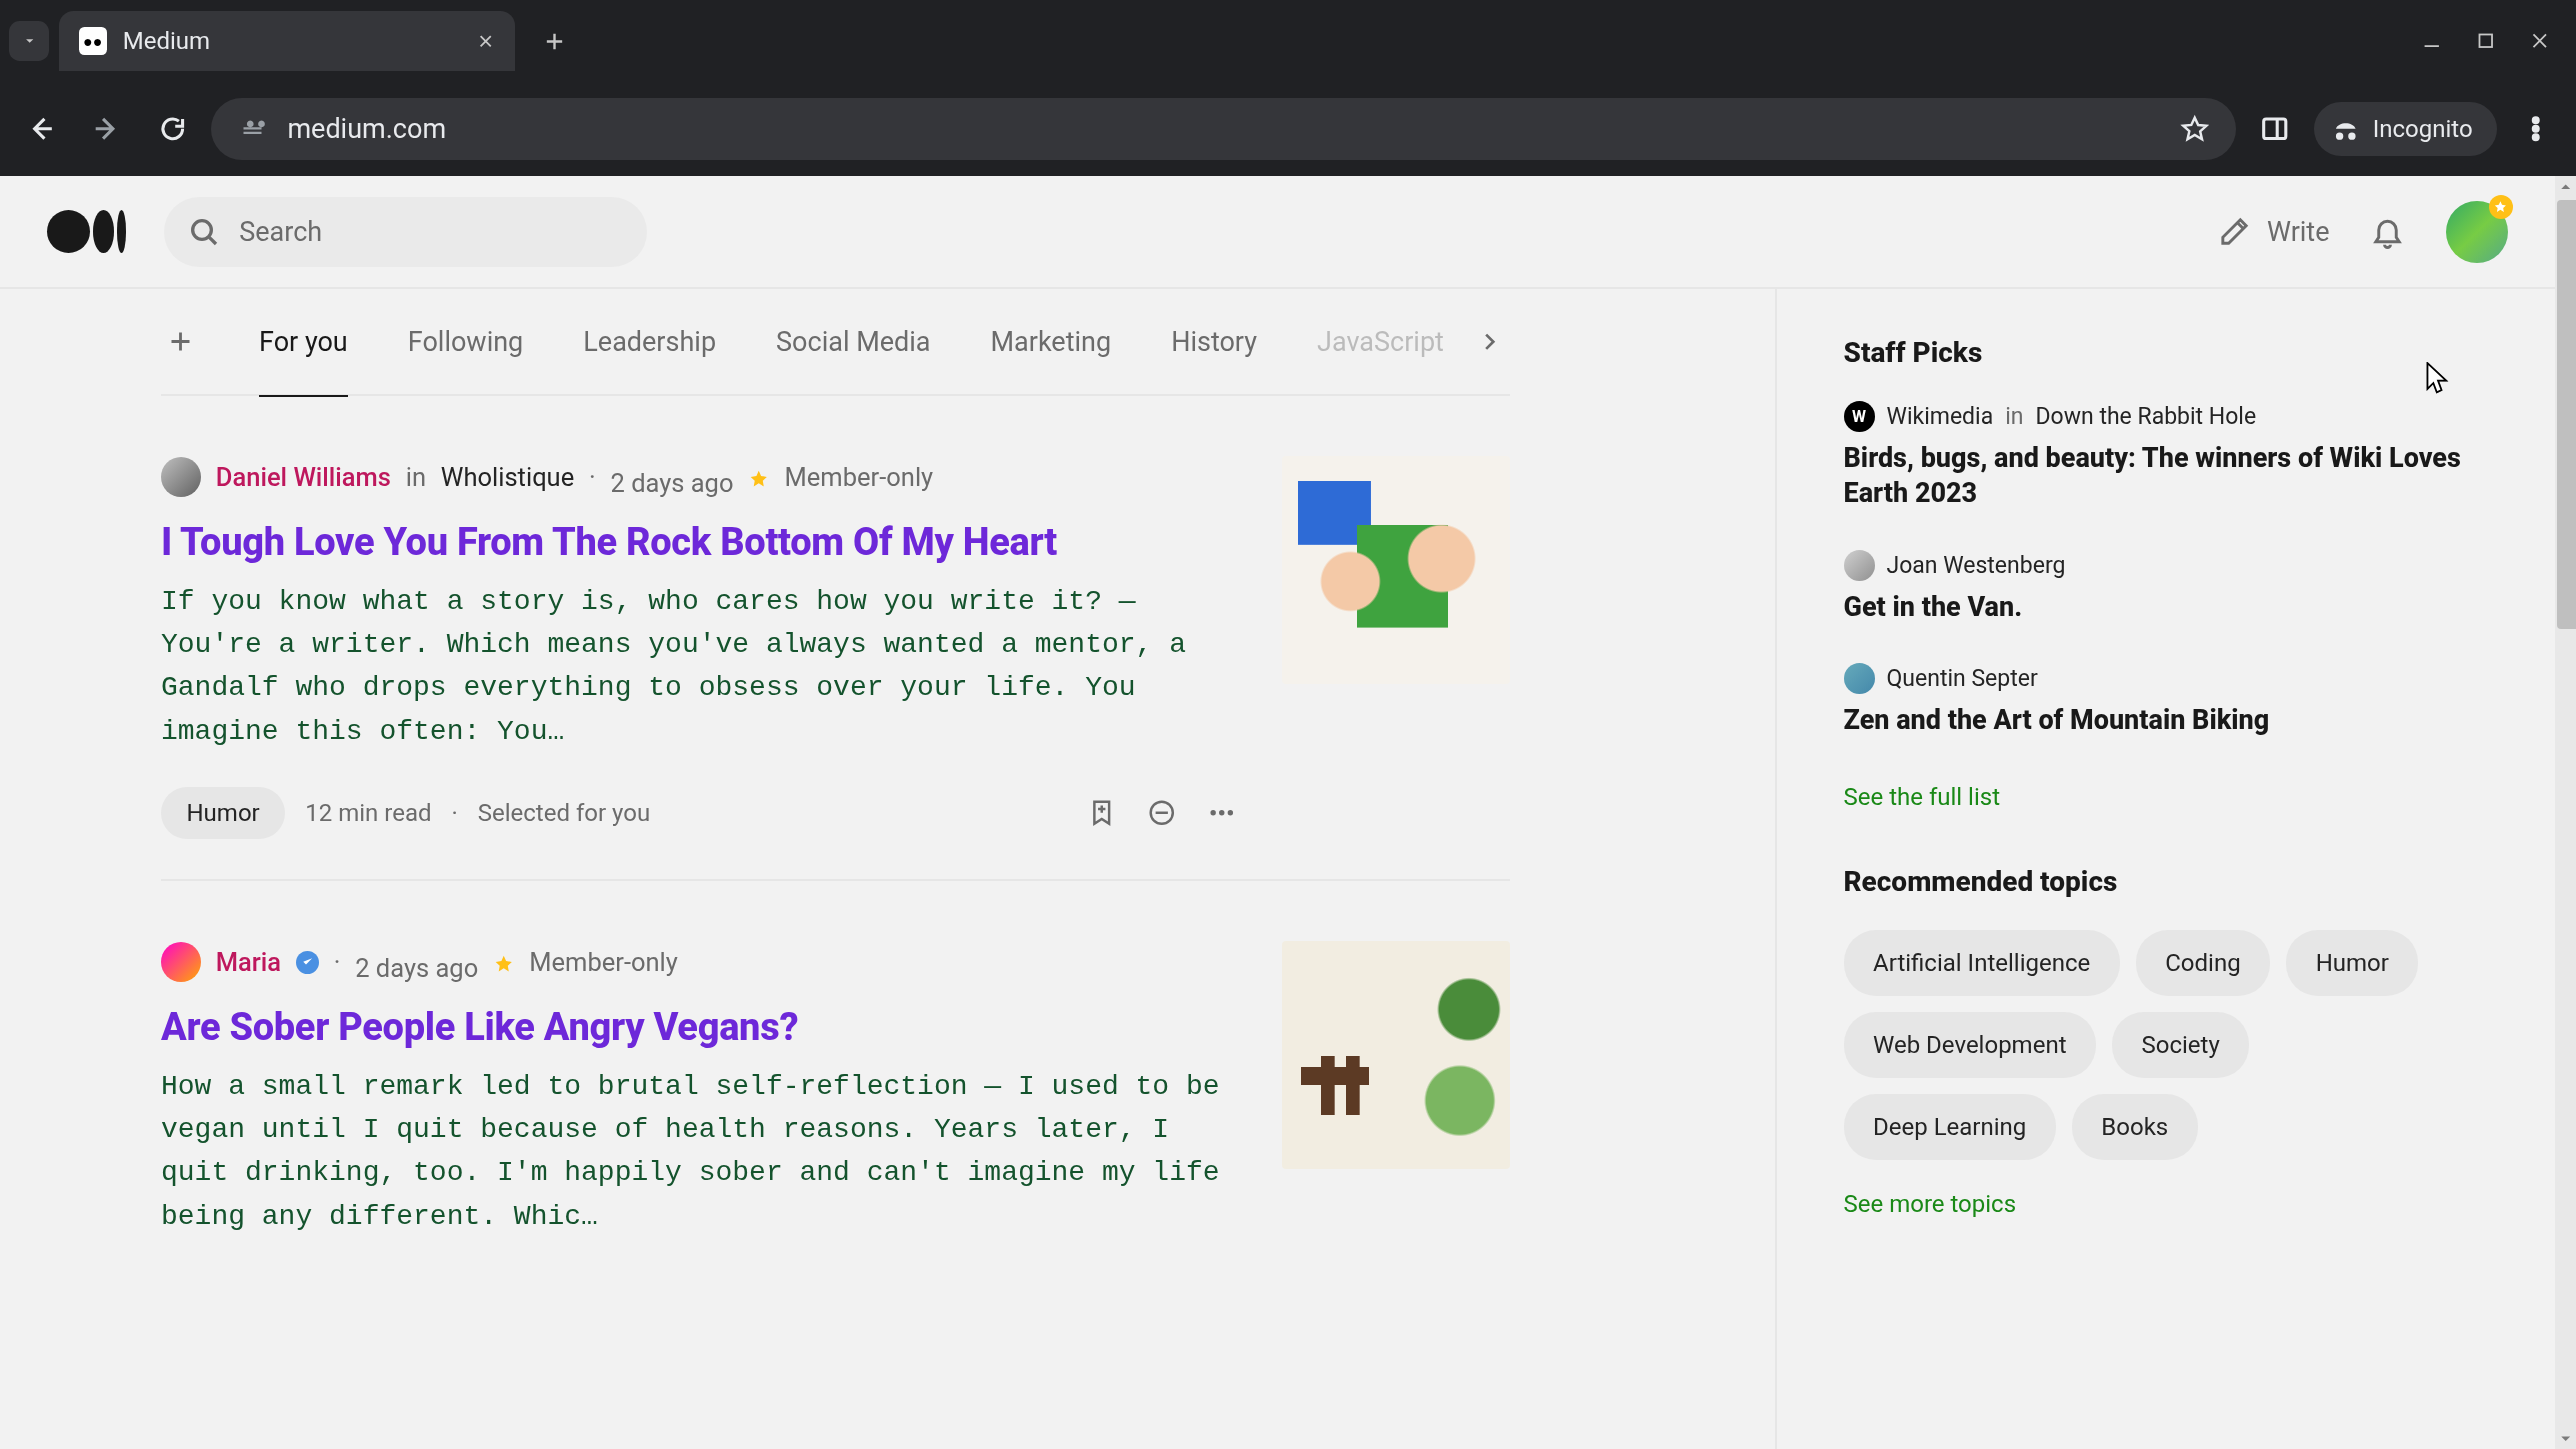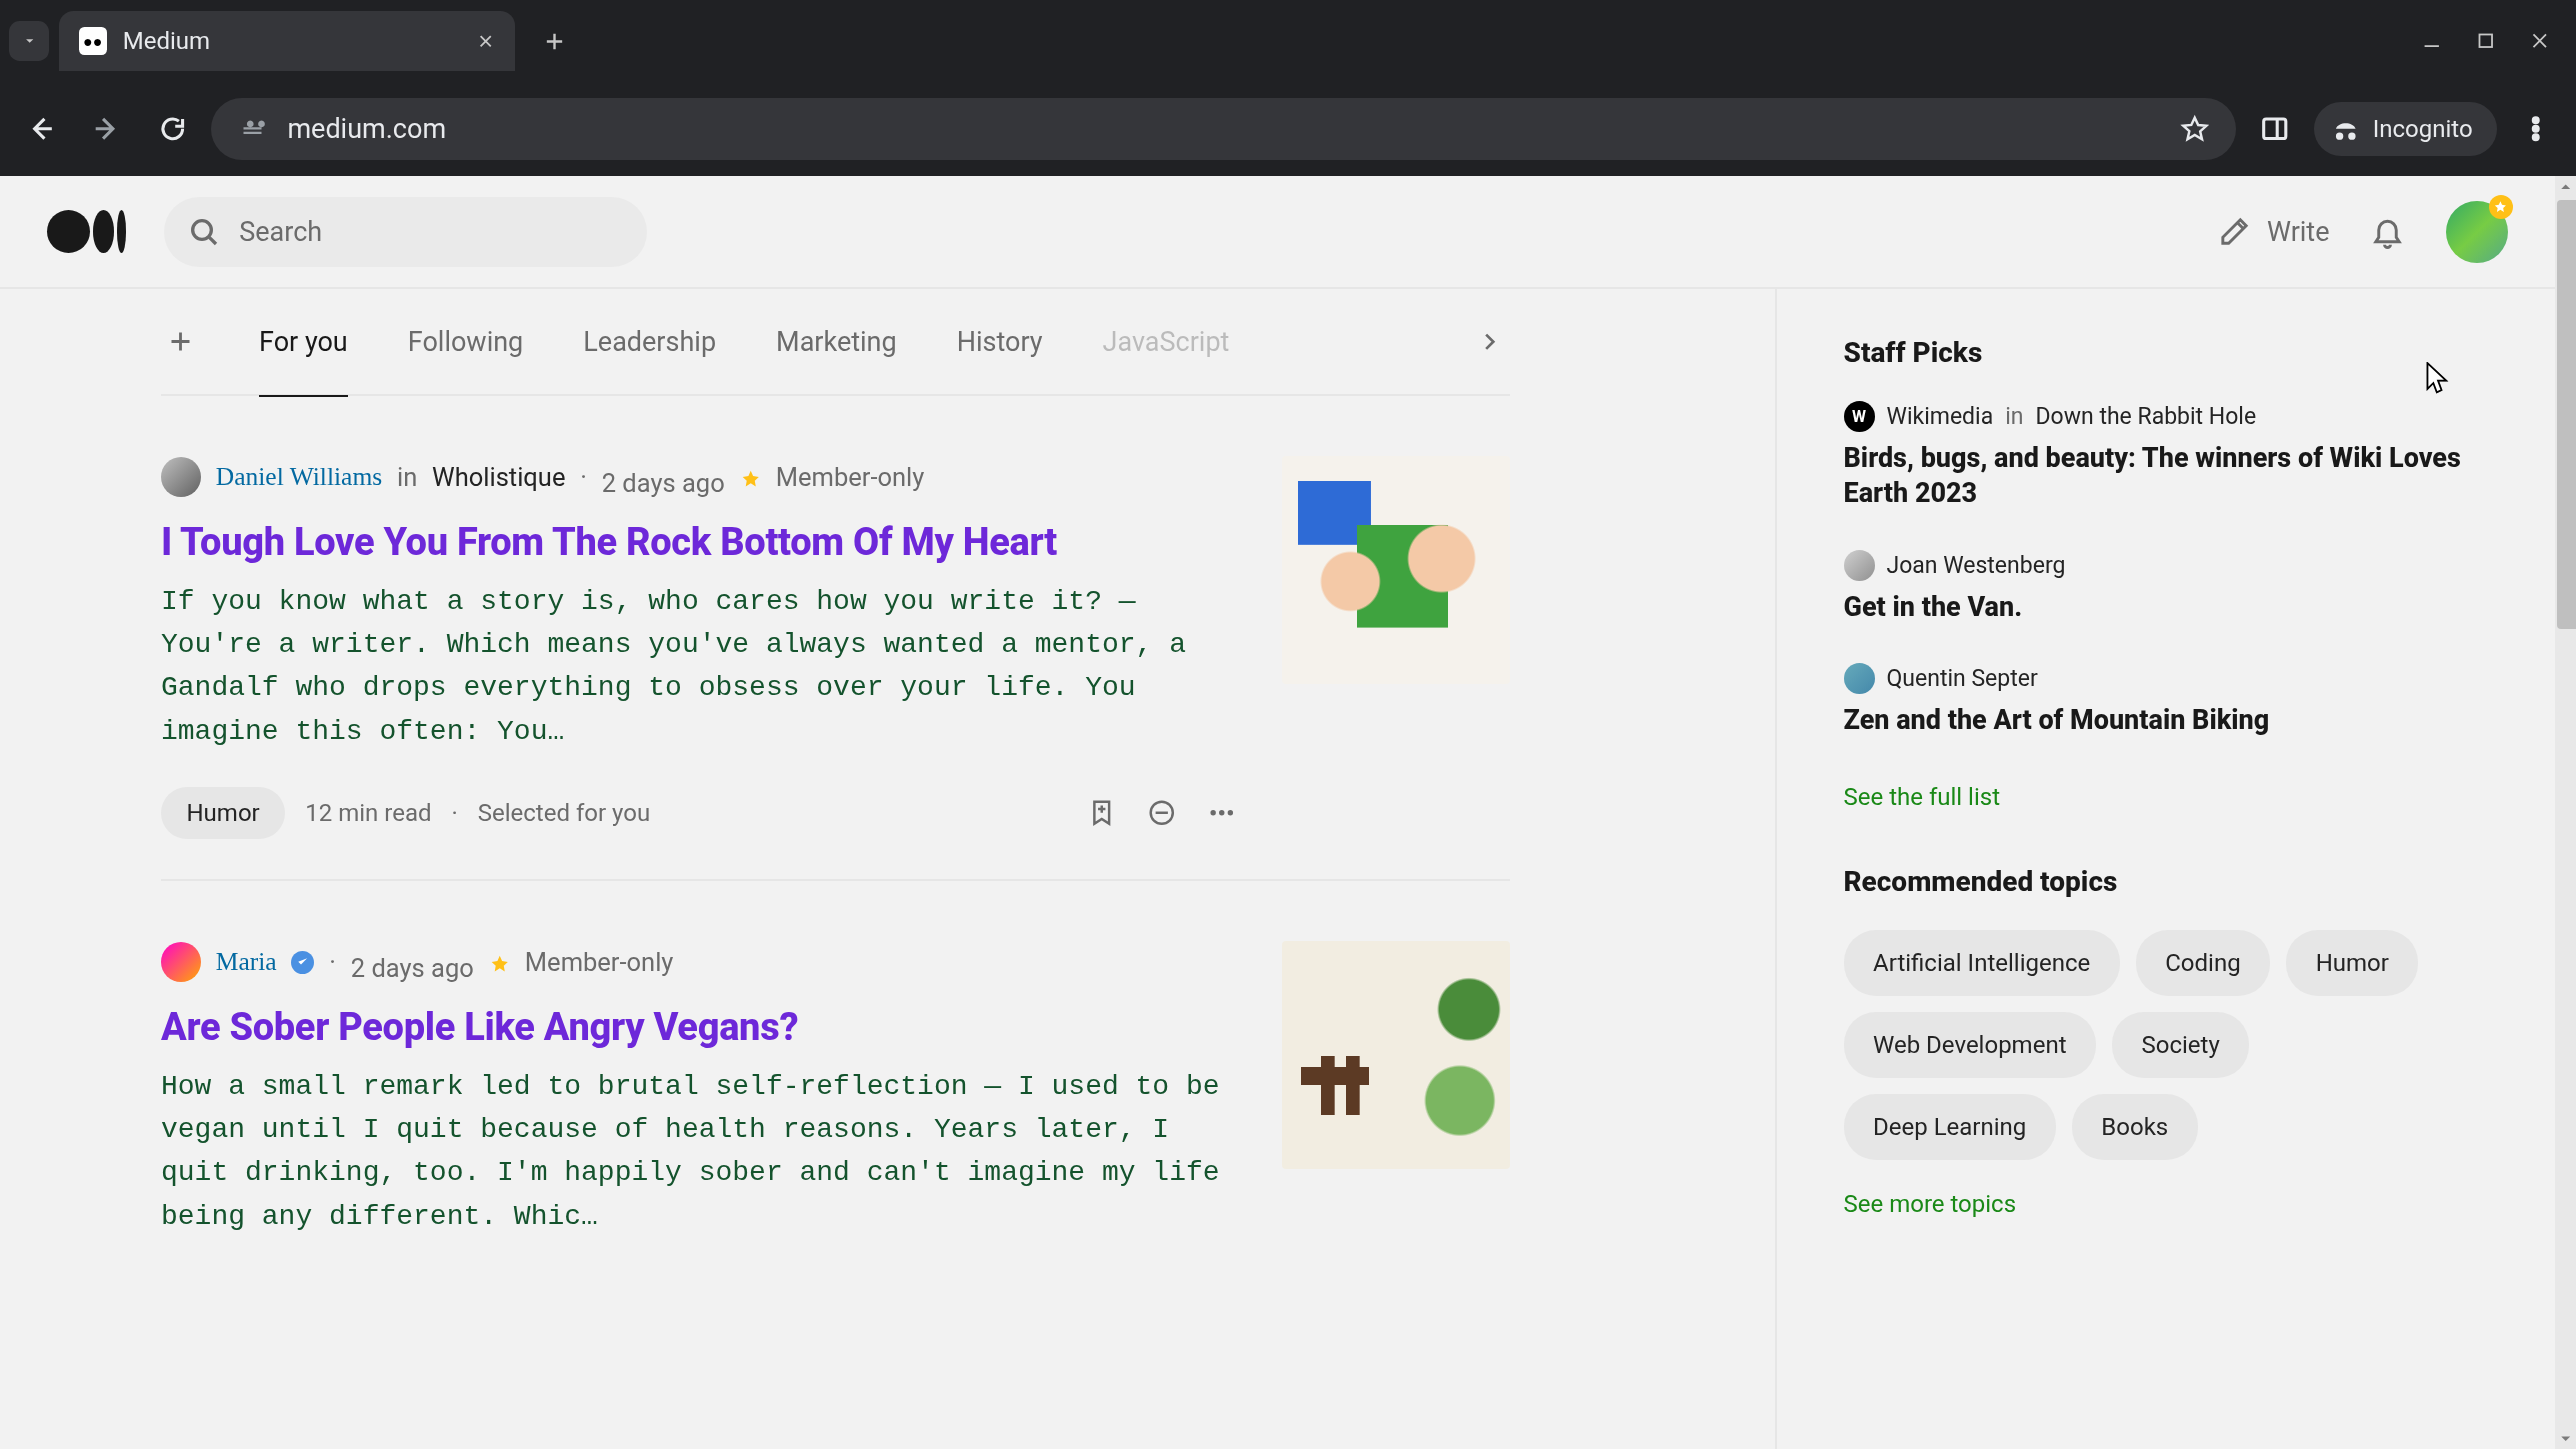--- a/index.html
+++ b/index.html
@@ -204,21 +204,21 @@
     border-bottom:2px solid #e6e6e6;
     display:flex;
     gap:40px;
   }
   .article:last-child{border-bottom:none;}
   .article-main{flex:1;}
   .byline{display:flex;align-items:center;gap:14.8px;font-size:25.5px;color:#242424;margin-bottom:21.5px;}
   .byline .ava{width:40px;height:40px;border-radius:50%;background:#888;flex-shrink:0;}
   .byline .ava.a1{background:linear-gradient(135deg,#c0c0c0,#606060);}
   .byline .ava.a2{background:linear-gradient(135deg,#f0c,#fa0);}
-  .byline .author{font-weight:500;color:#0369a1;cursor:pointer;font-family:Liberation Serif, serif;}
+  .byline .author{font-weight:500;color:#be185d;cursor:pointer;}
   .byline .in{color:#6b6b6b;}
   .byline .pub{color:#242424;cursor:pointer;}
   .byline .dot{color:#6b6b6b;}
   .byline .date{color:#6b6b6b;margin-top:12px;}
   .byline .star{width:21.5px;height:21.5px;display:inline-block;}
   .byline .star svg{width:21.5px;height:21.5px;fill:#ffc017;}
   .byline .member{color:#6b6b6b;}
   .byline .verified{display:inline-flex;width:23px;height:23px;border-radius:50%;background:#1a8917;align-items:center;justify-content:center;}
   .byline .verified.blue{background:#4a90e2;}
   .byline .verified svg{width:13.4px;height:13.4px;fill:#fff;}
@@ -439,20 +439,21 @@
 
             <div class="tabs">
               <div class="add">
                 <svg viewBox="0 0 24 24">
                     <path d="M12 4v16M4 12h16"></path>
                   </svg>
               </div>
               <div class="tab-item active"><span>For you</span></div>
               <div class="tab-item"><span>Following</span></div>
               <div class="tab-item"><span>Leadership</span></div>
+              <div class="tab-item"><span>Social Media</span></div>
               <div class="tab-item"><span>Marketing</span></div>
               <div class="tab-item"><span>History</span></div>
               <div class="tab-item faded"><span>JavaScript</span></div>
               <div class="scroll-right">
                 <svg viewBox="0 0 24 24">
                     <path d="M8 4l8 8-8 8"></path>
                   </svg>
               </div>
             </div>
 

